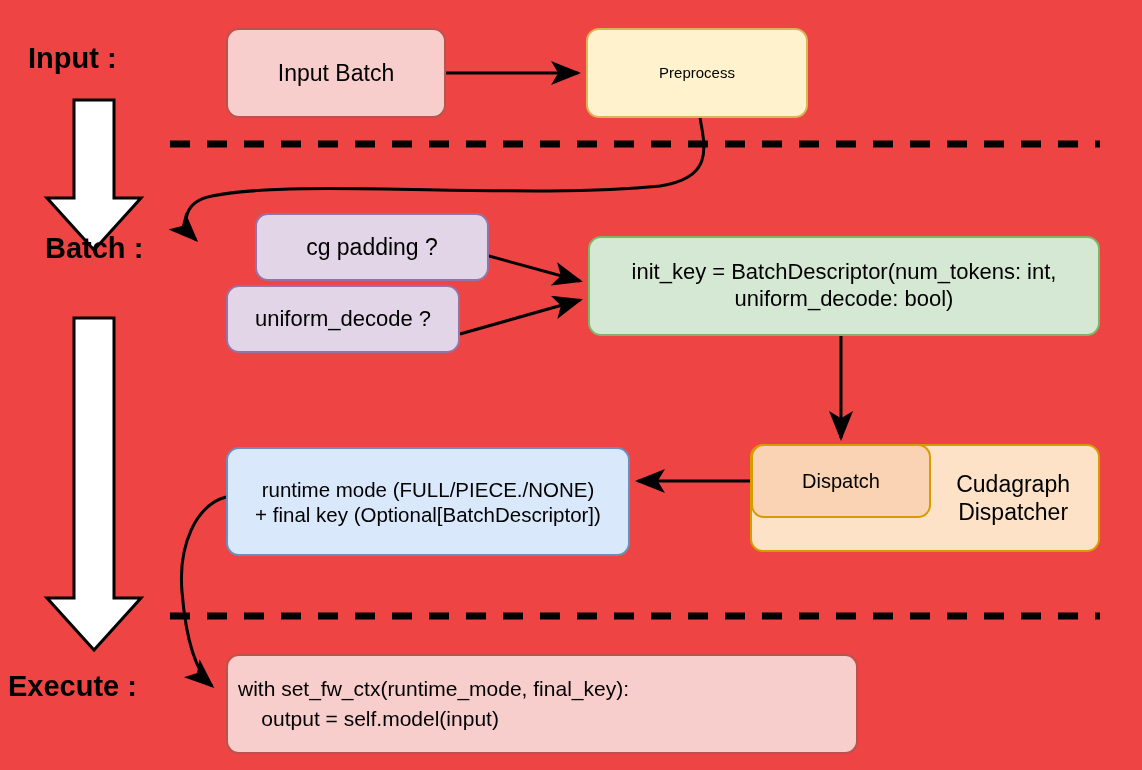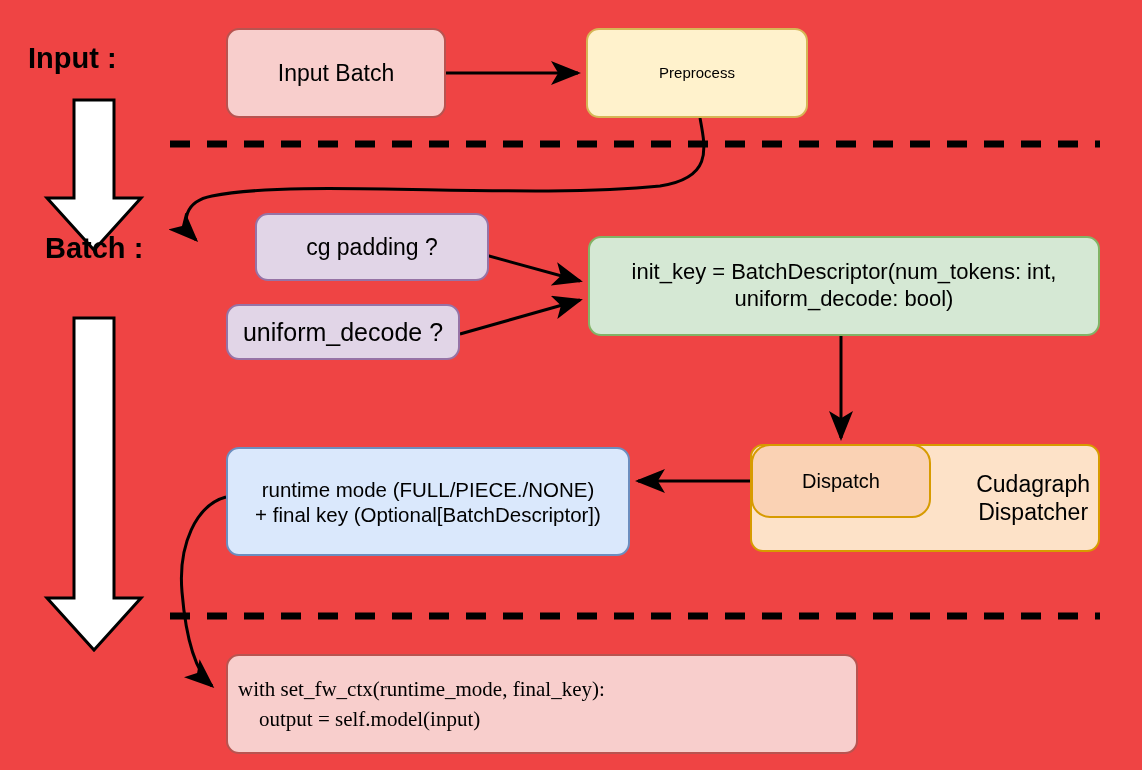--- a/index.html
+++ b/index.html
@@ -62,46 +62,46 @@
   #node-input-batch {
     left: 226px; top: 28px; width: 220px; height: 90px; font-size: 23px;
   }
   #node-preprocess {
     left: 586px; top: 28px; width: 222px; height: 90px; font-size: 15px;
   }
   #node-cg-padding {
     left: 226px; top: 213px; width: 234px; height: 68px; font-size: 23px; margin-left: 29px;
   }
   #node-uniform-decode {
-    left: 226px; top: 304px; width: 234px; height: 56px; font-size: 25px;
+    left: 226px; top: 285px; width: 234px; height: 68px; font-size: 22px;
   }
   #node-init-key {
     left: 588px; top: 236px; width: 512px; height: 100px; font-size: 22px;
     padding: 0 24px;
   }
   #node-runtime-mode {
     left: 226px; top: 447px; width: 404px; height: 109px; font-size: 20.5px;
   }
   #node-cudagraph-dispatcher {
     left: 750px; top: 444px; width: 350px; height: 108px; font-size: 23px;
-    justify-content: flex-end; padding-right: 8px;
+    justify-content: flex-end; padding-right: 28px;
   }
   #node-dispatch {
-    left: 751px; top: 444px; width: 180px; height: 74px; font-size: 20px; border-radius: 19px;
+    left: 751px; top: 444px; width: 180px; height: 74px; font-size: 20px;
   }
   #node-code {
     left: 226px; top: 654px; width: 632px; height: 100px;
     font-family: "DejaVu Serif", "Liberation Serif", serif;
     font-size: 0;
     justify-content: flex-start;
     align-items: center;
     padding-left: 10px;
   }
   #node-code .code-text {
-    font-family: Liberation Serif, serif;
+    font-family: Liberation Sans, sans-serif;
     font-size: 21px;
     line-height: 1.45;
     text-align: left;
     white-space: pre;
     color: #000;
   }
 </style>
 </head>
 <body>
 
@@ -132,20 +132,21 @@
 
     <line x1="841" y1="336" x2="841" y2="438" stroke="#000000" stroke-width="3" marker-end="url(#ah)"></line>
 
     <line x1="750" y1="481" x2="638" y2="481" stroke="#000000" stroke-width="3" marker-end="url(#ah)"></line>
 
     <path d="M226,497 C196,505 178,545 182,592 C186,640 196,672 212,686" fill="none" stroke="#000000" stroke-width="3" marker-end="url(#ah)"></path>
   </svg>
 
   <div class="stage-label" id="label-input">Input :</div>
   <div class="stage-label" id="label-plan">Batch :</div>
+  <div class="stage-label" id="label-execute">Execute :</div>
 
   <div class="node n-pink" id="node-input-batch">Input Batch</div>
 
   <div class="node n-yellow" id="node-preprocess">Preprocess</div>
 
   <div class="node n-purple" id="node-cg-padding">cg padding ?</div>
 
   <div class="node n-purple" id="node-uniform-decode">uniform_decode ?</div>
 
   <div class="node n-green" id="node-init-key">init_key = BatchDescriptor(num_tokens: int,

